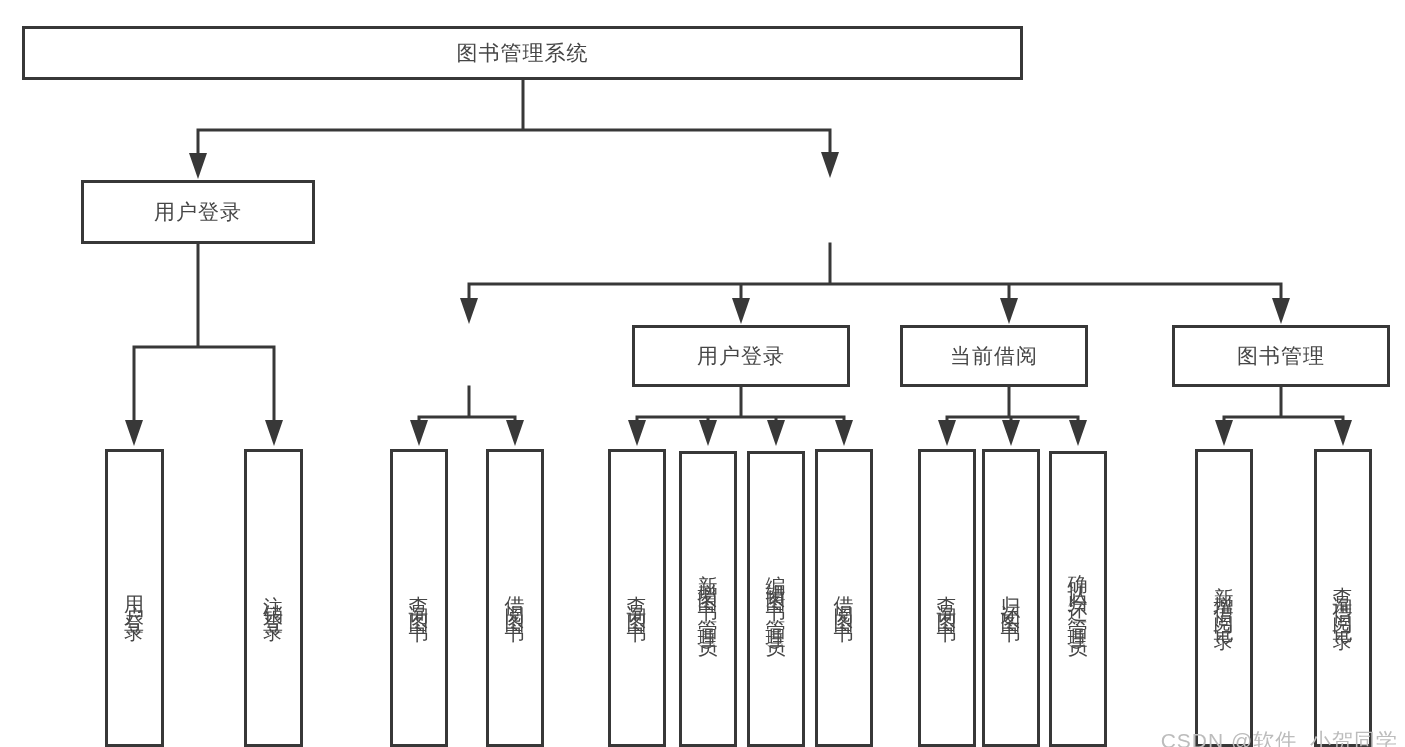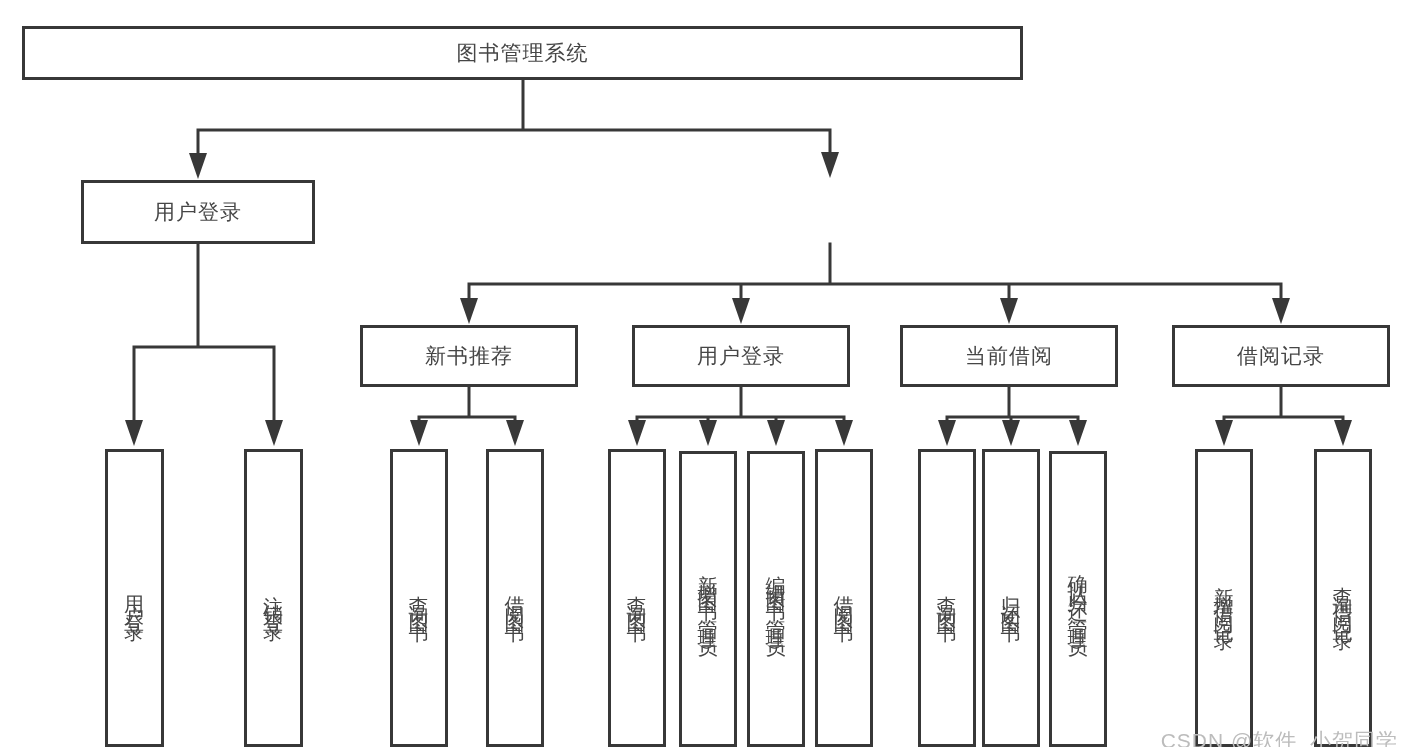--- a/index.html
+++ b/index.html
@@ -120,24 +120,23 @@
         <polygon points="1069,408 1087,408 1078,434"></polygon>
         <polygon points="1215,408 1233,408 1224,434"></polygon>
         <polygon points="1334,408 1352,408 1343,434"></polygon>
       </g>
   </svg>
 
   <div class="node" style="left:22px; top:14px; width:1001px; height:54px;">图书管理系统</div>
 
   <div class="node" style="left:81px; top:168px; width:234px; height:64px;">用户登录</div>
 
-  <div class="node" style="left:360px; top:313px; width:218px; height:62px;">新书推荐</div>
   <div class="node" style="left:632px; top:313px; width:218px; height:62px;">用户登录</div>
-  <div class="node" style="left:900px; top:313px; width:218px; height:62px;">当前借阅</div>
-  <div class="node" style="left:1172px; top:313px; width:218px; height:62px;">借阅记录</div>
+  <div class="node" style="left:900px; top:313px; width:188px; height:62px;">当前借阅</div>
+  <div class="node" style="left:1172px; top:313px; width:218px; height:62px;">图书管理</div>
 
   <div class="node leaf" style="left:105px; top:437px; width:59px; height:298px;">
     <span class="vtext">用户登录</span>
   </div>
   <div class="node leaf" style="left:244px; top:437px; width:59px; height:298px;">
     <span class="vtext">注销登录</span>
   </div>
 
   <div class="node leaf" style="left:390px; top:437px; width:58px; height:298px;">
     <span class="vtext">查询图书</span>

